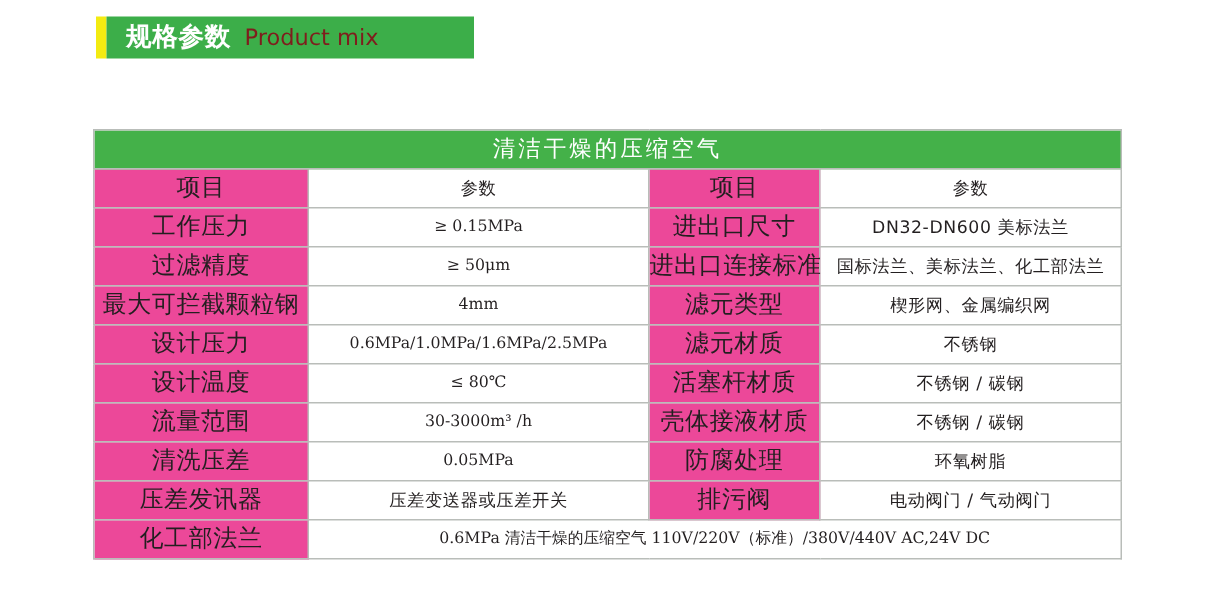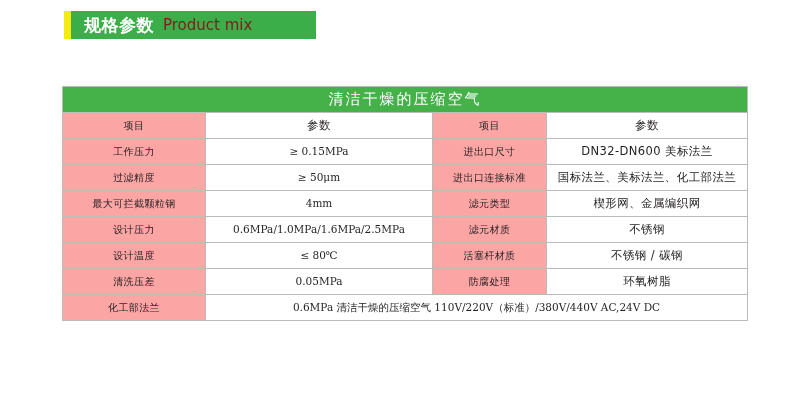--- a/index.html
+++ b/index.html
@@ -78,22 +78,22 @@
   }
   .title-row td {
     background: #44b149;
     color: #ffffff;
     font-size: 15px;
     height: 27px;
     border: 1px solid #44b149;
     letter-spacing: 2px;
   }
   .label-cell {
-    background: #fca5a5;
-    font-size: 10px;
+    background: #ec4899;
+    font-size: 16px;
     letter-spacing: 0.4px;
   }
   .value-cell {
     background: #ffffff;
     font-size: 11px;
   }
   .value-cell.cjk {
     font-size: 11.5px;
     letter-spacing: 0.4px;
   }
@@ -161,24 +161,36 @@
         <td class="label-cell">滤元材质</td>
         <td class="value-cell cjk">不锈钢</td>
       </tr>
       <tr>
         <td class="label-cell">设计温度</td>
         <td class="value-cell mono-ish">≤ 80℃</td>
         <td class="label-cell">活塞杆材质</td>
         <td class="value-cell cjk">不锈钢 / 碳钢</td>
       </tr>
       <tr>
+        <td class="label-cell">流量范围</td>
+        <td class="value-cell mono-ish">30-3000m³ /h</td>
+        <td class="label-cell">壳体接液材质</td>
+        <td class="value-cell cjk">不锈钢 / 碳钢</td>
+      </tr>
+      <tr>
         <td class="label-cell">清洗压差</td>
         <td class="value-cell mono-ish">0.05MPa</td>
         <td class="label-cell">防腐处理</td>
         <td class="value-cell cjk">环氧树脂</td>
+      </tr>
+      <tr>
+        <td class="label-cell">压差发讯器</td>
+        <td class="value-cell cjk">压差变送器或压差开关</td>
+        <td class="label-cell">排污阀</td>
+        <td class="value-cell cjk">电动阀门 / 气动阀门</td>
       </tr>
       <tr>
         <td class="label-cell">化工部法兰</td>
         <td class="value-cell mono-ish" colspan="3">0.6MPa 清洁干燥的压缩空气  110V/220V（标准）/380V/440V AC,24V DC</td>
       </tr>
     </tbody>
   </table>
 </div>
 
 </body></html>

